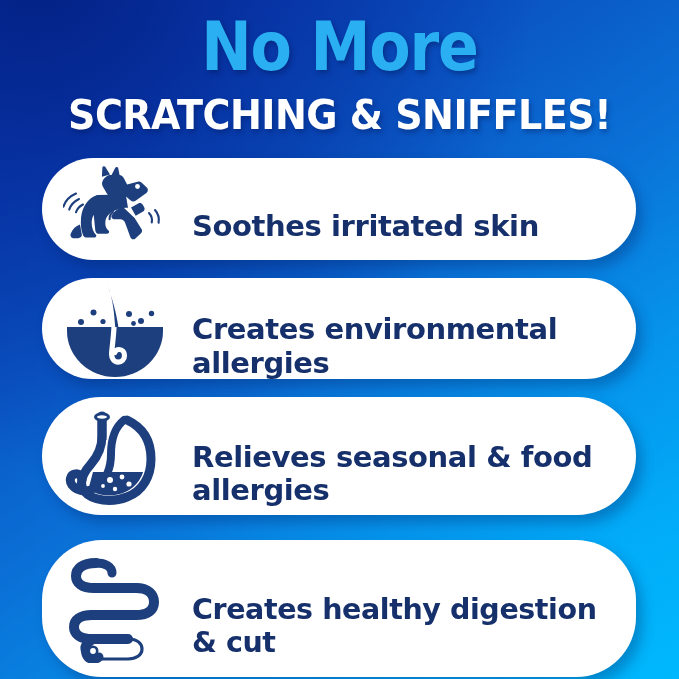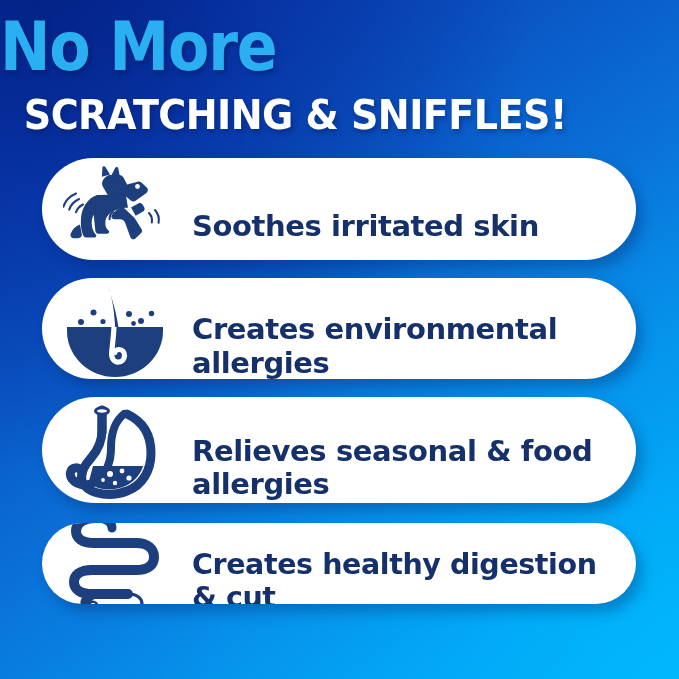--- a/index.html
+++ b/index.html
@@ -38,20 +38,21 @@
     content: "";
     position: absolute;
     inset: 0;
     background: radial-gradient(circle at 104% 104%, rgba(0,190,255,0.55) 0%, rgba(0,180,252,0.18) 26%, rgba(0,0,0,0) 55%);
     pointer-events: none;
   }
 
   .headings {
     position: relative;
     z-index: 3;
+    text-align: center;
     padding-top: 14px;
   }
   .title-main {
     display: block;
     font-size: 67px;
     line-height: 1.0;
     font-weight: 700;
     letter-spacing: -1.2px;
     color: #2aaff2;
     text-shadow: 2px 3px 5px rgba(2,20,80,0.40);
@@ -84,22 +85,22 @@
     border-radius: 60px;
     box-shadow: 6px 8px 13px rgba(2,26,90,0.30);
     display: flex;
     align-items: center;
     box-sizing: border-box;
     padding-left: 14px;
     overflow: hidden;
   }
   .card-1 { top: 10px;  height: 102px; }
   .card-2 { top: 130px; height: 101px; }
-  .card-3 { top: 249px; height: 106px; }
-  .card-4 { top: 375px; height: 81px; }
+  .card-3 { top: 249px; height: 118px; }
+  .card-4 { top: 392px; height: 137px; }
 
   .card-icon {
     flex: 0 0 auto;
     width: 118px;
     height: 100%;
     position: relative;
     display: flex;
     align-items: center;
     justify-content: center;
   }

